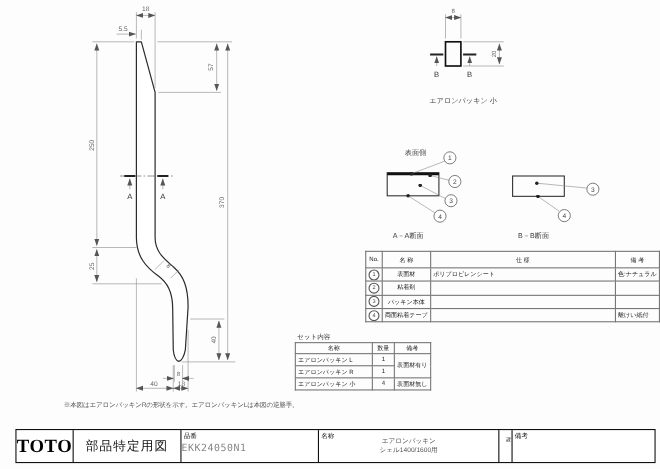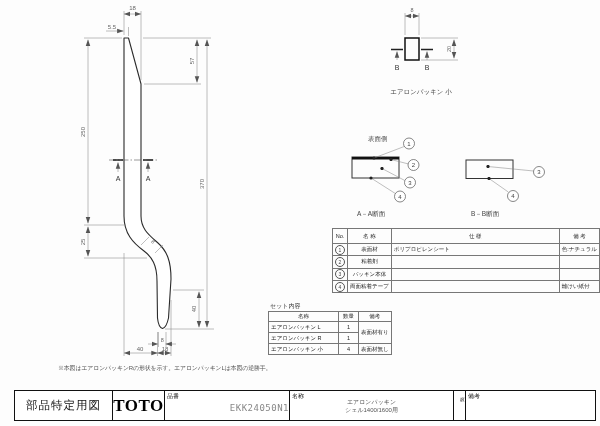--- a/index.html
+++ b/index.html
@@ -40,21 +40,21 @@
           border:1.4px solid #111;box-sizing:border-box;background:#fff;}
   .tcell{border-right:1px solid #111;box-sizing:border-box;position:relative;height:100%;}
   .tcell:last-child{border-right:none;}
   .mini{position:absolute;top:1px;left:2px;font-size:6px;color:#111;}
   .logo{width:52px;display:flex;align-items:center;justify-content:center;
         font-family:"Liberation Serif",serif;font-weight:bold;font-size:17px;
         letter-spacing:0.5px;color:#000;}
   .doctype{width:98px;display:flex;align-items:center;justify-content:center;
            font-size:11.5px;color:#111;letter-spacing:1px;}
   .partno{width:125px;}
-  .partno .val{position:absolute;left:0;right:0;top:12px;text-align:right;
+  .partno .val{position:absolute;left:0;right:0;top:12px;text-align:left;
                font-family:"DejaVu Sans Mono",monospace;font-size:9px;color:#888;letter-spacing:0.5px;}
   .pname{width:164px;}
   .pname .val{position:absolute;left:0;right:0;top:8px;text-align:center;
               font-size:6px;line-height:7.5px;color:#555;}
   .vcol{width:12px;}
   .vcol .vtxt{writing-mode:vertical-rl;font-size:4.5px;color:#555;margin:2px auto 0 auto;
               display:block;text-align:center;width:100%;}
   .remarks{flex:1;}
 </style>
 </head>
@@ -247,22 +247,22 @@
     <td>エアロンパッキン 小</td>
     <td class="c">4</td>
     <td class="c">表面材無し</td>
   </tr>
 </tbody>
   </table>
 
 <div class="note">※本図はエアロンパッキンRの形状を示す。エアロンパッキンLは本図の逆勝手。</div>
 
 <div class="tblock">
+  <div class="tcell logo">TOTO</div>
   <div class="tcell doctype">部品特定用図</div>
-  <div class="tcell logo">TOTO</div>
   <div class="tcell partno">
     <span class="mini">品番</span>
     <div class="val">EKK24050N1</div>
   </div>
   <div class="tcell pname">
     <span class="mini">名称</span>
     <div class="val">
       <div>エアロンパッキン</div>
       <div>シェル1400/1600用</div>
     </div>

